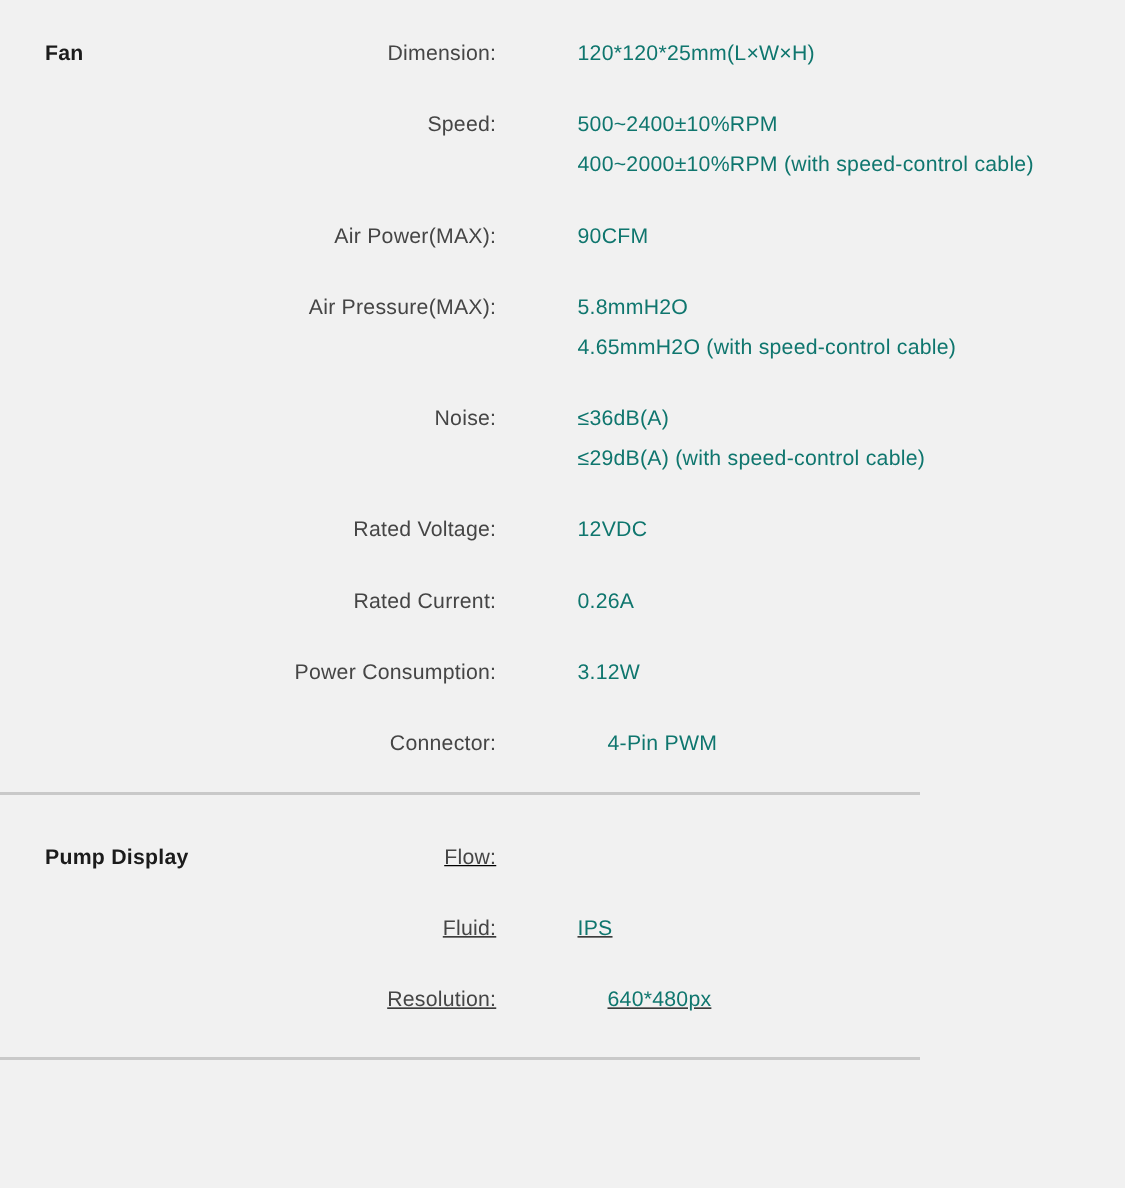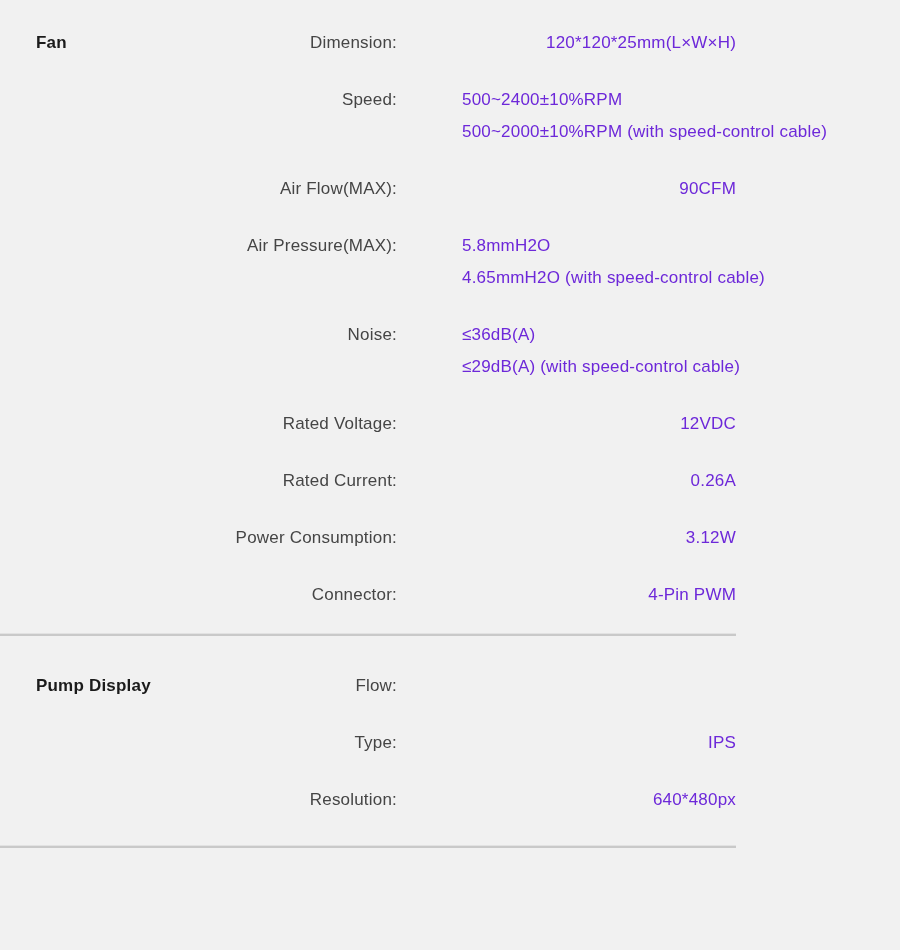--- a/index.html
+++ b/index.html
@@ -15,53 +15,52 @@
   .page {
     position: relative;
     width: 736px;
     height: 950px;
   }
   .spec-section {
     position: relative;
     width: 100%;
   }
   .section-fan  { padding: 27px 0 22px 0; }
-  .section-pump { padding: 34px 0 29px 0; }
+  .section-pump { padding: 34px 0 29px 0; text-decoration: underline; }
   .section-stub { height: 13px; }
   .section-title {
     position: absolute;
     left: 36px;
     font-size: 17px;
     font-weight: 700;
     color: #1b1b1b;
     line-height: 32px;
     letter-spacing: 0.2px;
     white-space: nowrap;
   }
   .section-fan  .section-title { top: 27px; }
   .section-pump .section-title { top: 34px; }
   .spec-row {
     display: flex;
     align-items: flex-start;
     margin-bottom: 25px;
-    justify-content: space-between;
   }
   .spec-row:last-child { margin-bottom: 0; gap: 24px; }
   .spec-label {
     width: 397px;
     flex: 0 0 397px;
     text-align: right;
     color: #454545;
     line-height: 32px;
     letter-spacing: 0.2px;
     white-space: nowrap;
   }
   .spec-values {
     padding-left: 65px;
-    color: #6d28d9;
+    color: #0f766e;
     line-height: 32px;
     letter-spacing: 0.2px;
   }
   .spec-value-line { white-space: nowrap; }
   .divider {
     width: 100%;
     height: 3px;
     background: linear-gradient(to bottom, #fbfbfb 0px, #c9c9c9 1px, #c9c9c9 3px);
   }
 </style>
@@ -78,26 +77,26 @@
     <div class="spec-values">
             <div class="spec-value-line">120*120*25mm(L×W×H)</div>
           </div>
   </div>
 
 
   <div class="spec-row">
     <div class="spec-label">Speed:</div>
     <div class="spec-values">
             <div class="spec-value-line">500~2400±10%RPM</div>
-            <div class="spec-value-line">500~2000±10%RPM (with speed-control cable)</div>
+            <div class="spec-value-line">400~2000±10%RPM (with speed-control cable)</div>
           </div>
   </div>
 
   <div class="spec-row">
-    <div class="spec-label">Air Flow(MAX):</div>
+    <div class="spec-label">Air Power(MAX):</div>
     <div class="spec-values">
             <div class="spec-value-line">90CFM</div>
           </div>
   </div>
 
   <div class="spec-row">
     <div class="spec-label">Air Pressure(MAX):</div>
     <div class="spec-values">
             <div class="spec-value-line">5.8mmH2O</div>
             <div class="spec-value-line">4.65mmH2O (with speed-control cable)</div>
@@ -145,21 +144,21 @@
   <div class="divider"></div>
 
   <section class="spec-section section-pump">
     <h2 class="section-title">Pump Display</h2>
     <div class="rows">
   <div class="spec-row">
     <div class="spec-label">Flow:</div>
   </div>
 
   <div class="spec-row">
-    <div class="spec-label">Type:</div>
+    <div class="spec-label">Fluid:</div>
     <div class="spec-values">
             <div class="spec-value-line">IPS</div>
           </div>
   </div>
 
   <div class="spec-row">
     <div class="spec-label">Resolution:</div>
     <div class="spec-values">
             <div class="spec-value-line">640*480px</div>
           </div>

